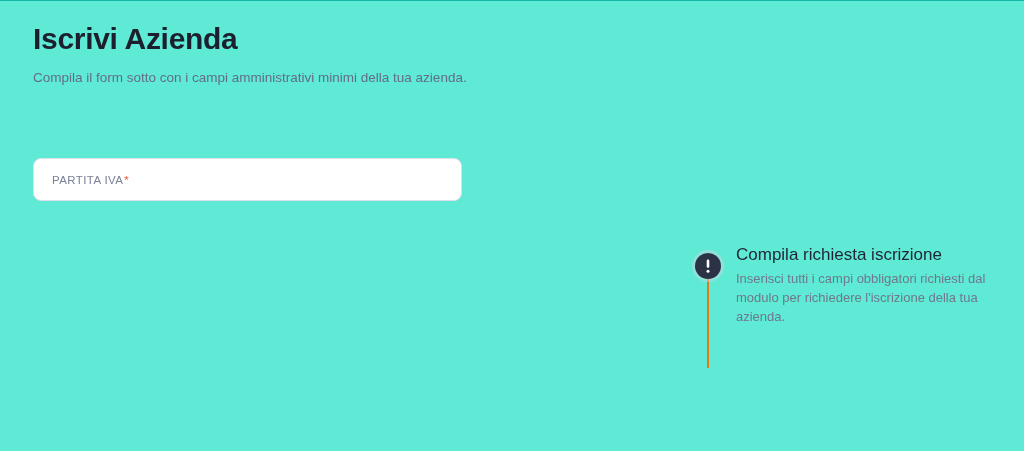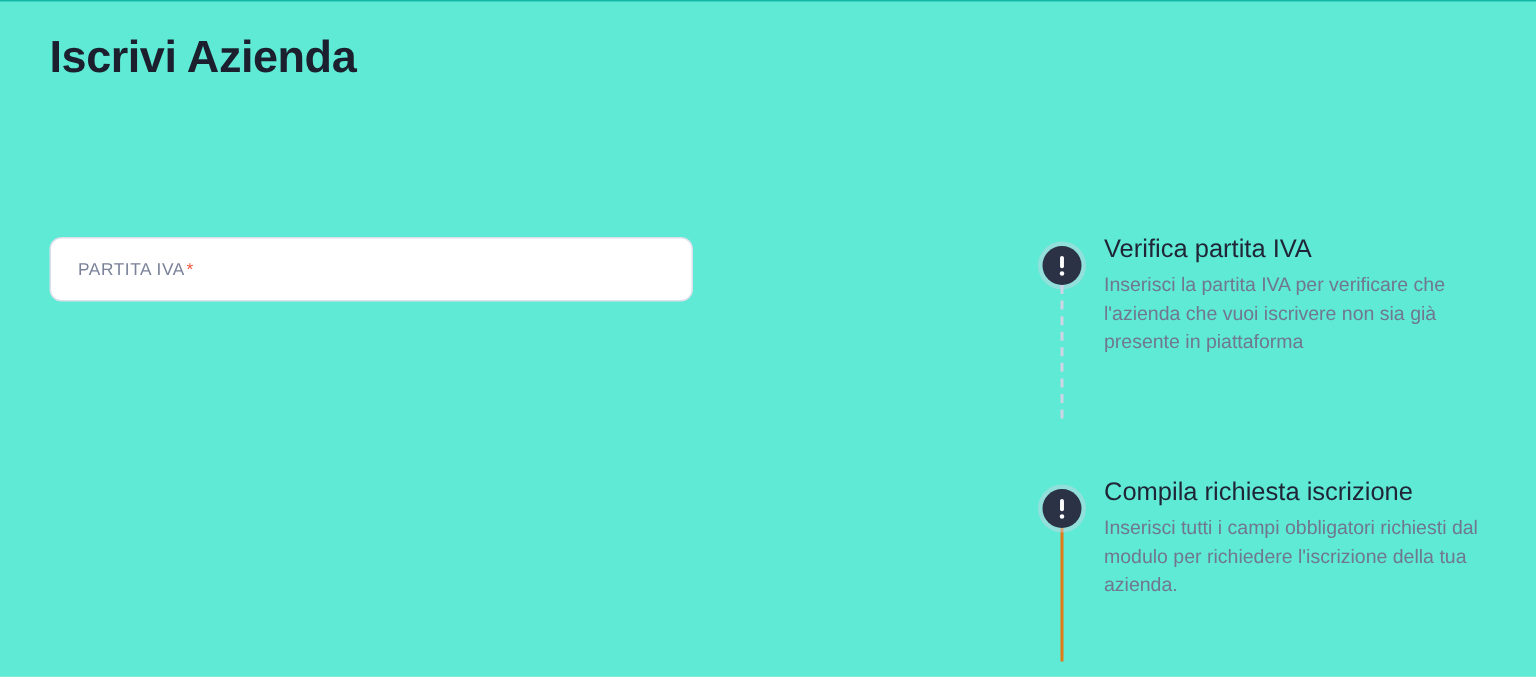--- a/index.html
+++ b/index.html
@@ -164,48 +164,34 @@
   }
   .step-2 { margin-top: 89px; }
 </style>
 </head>
 <body>
 
 <div class="page">
 
   <div class="left-col">
     <h1 class="page-title">Iscrivi Azienda</h1>
+    <div class="intro-line">Compila il form sotto con i campi amministrativi minimi della tua azienda.</div>
   </div>
 
   <div class="form-area">
     <div class="field">
       <input class="field-input" type="text" placeholder="" style="">
       <span class="field-label">
         <span>PARTITA IVA</span><span class="req-star">*</span>
       </span>
     </div>
   </div>
 
   <div class="stepper">
 
-    <div class="step step-1">
-      <div class="step-rail">
-        <div class="connector dashed"></div>
-        <div class="step-icon dark">
-          <svg width="26" height="26" viewBox="0 0 26 26" aria-hidden="true">
-            <rect x="11.7" y="6.6" width="2.6" height="8.2" rx="1.3" fill="#ffffff"></rect>
-            <circle cx="13" cy="18.3" r="1.5" fill="#ffffff"></circle>
-          </svg>
-        </div>
-      </div>
-      <div class="step-body">
-        <div class="step-title">Verifica partita IVA</div>
-        <div class="step-desc">Inserisci la partita IVA per verificare che l'azienda che vuoi iscrivere non sia già presente in piattaforma</div>
-      </div>
-    </div>
 
     <div class="step step-2">
       <div class="step-rail">
         <div class="connector solid"></div>
         <div class="step-icon dark">
           <svg width="26" height="26" viewBox="0 0 26 26" aria-hidden="true">
             <rect x="11.7" y="6.6" width="2.6" height="8.2" rx="1.3" fill="#ffffff"></rect>
             <circle cx="13" cy="18.3" r="1.5" fill="#ffffff"></circle>
           </svg>
         </div>

